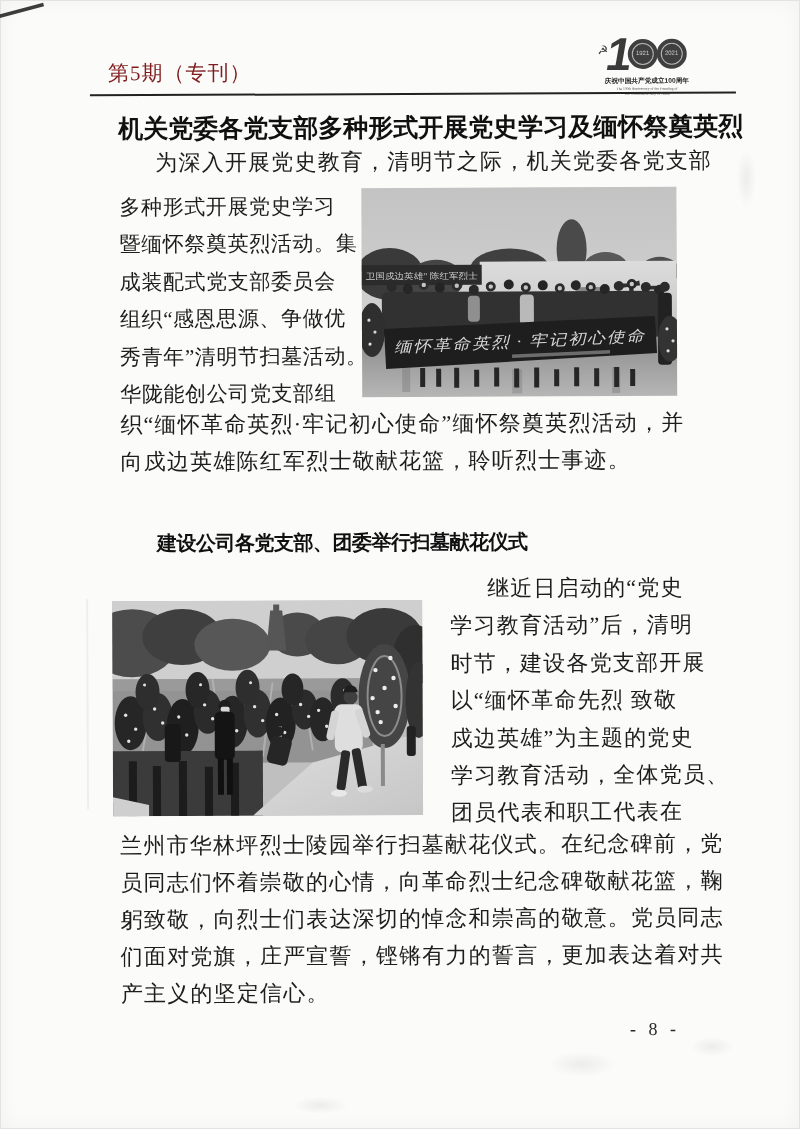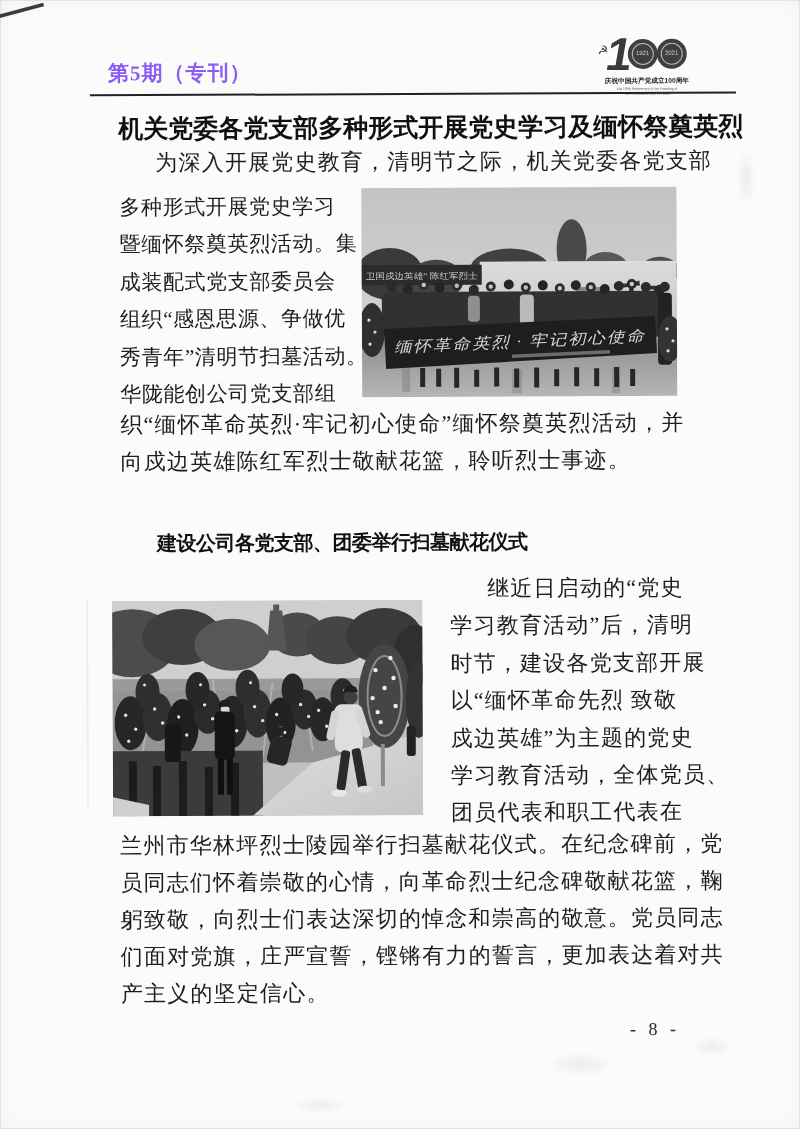--- a/index.html
+++ b/index.html
@@ -6,21 +6,21 @@
   .page{
     position:relative;width:800px;height:1129px;overflow:hidden;
     background:#fbfbfa;color:#1d1d1d;
     font-family:"Liberation Serif","DejaVu Serif",serif;
     box-shadow:inset 0 0 0 1px #e3e3e0, inset 0 0 22px rgba(0,0,0,0.045);
   }
   .sheet{position:absolute;inset:0;transform:rotate(-0.25deg);transform-origin:50% 50%;}
 
   .issue-label{
     position:absolute;left:110px;top:58px;
-    font-weight:bold;font-size:21px;letter-spacing:1px;color:#8b5cf6;
+    font-weight:normal;font-size:21px;letter-spacing:1px;color:#7f1d1d;
     white-space:nowrap;
     text-align:center;
   }
   .header-rule{position:absolute;left:92px;top:93px;width:646px;height:2px;background:#222;}
 
   
   .logo{position:absolute;left:581px;top:35px;width:136px;text-align:center;}
   .logo-mark{display:flex;align-items:flex-start;justify-content:center;height:40px;}
   .logo-one{
     position:relative;font-family:"Liberation Sans","DejaVu Sans",sans-serif;

